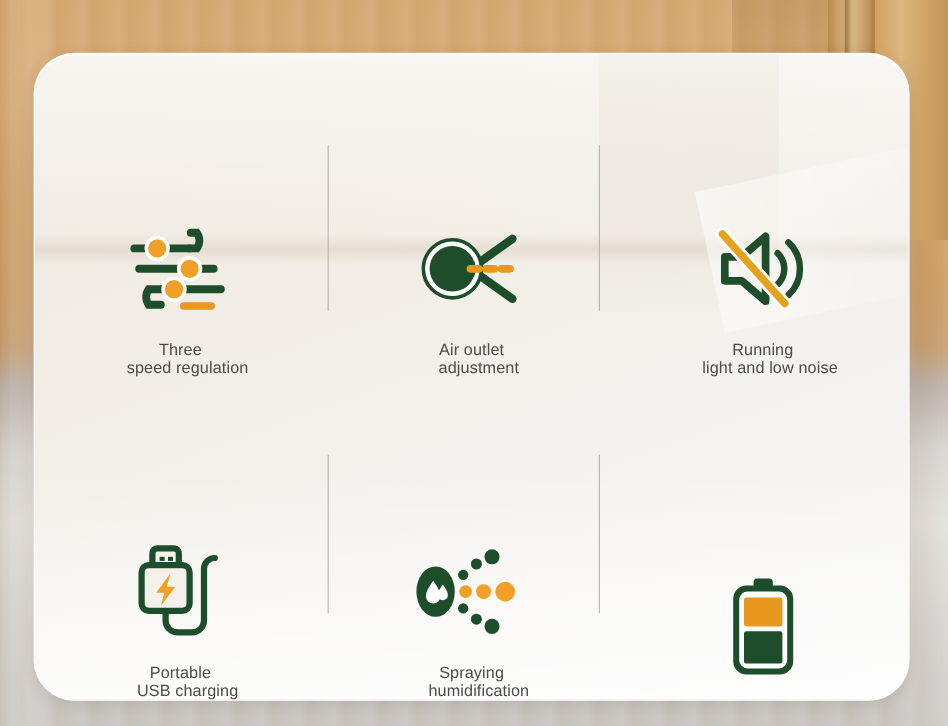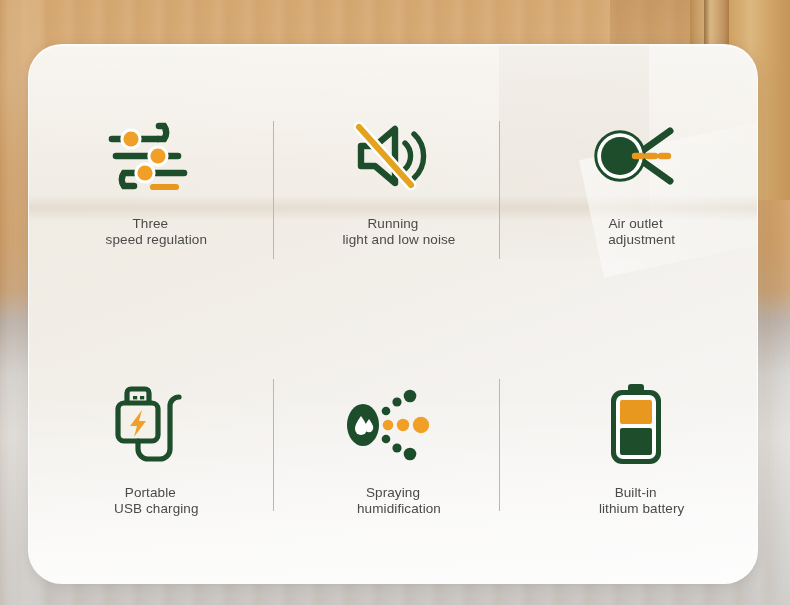--- a/index.html
+++ b/index.html
@@ -128,21 +128,21 @@
     display: grid;
     grid-template-columns: 1fr 1fr 1fr;
     grid-template-rows: 1fr 1fr;
     z-index: 3;
   }
   .feature-cell {
     position: relative;
     display: flex;
     flex-direction: column;
     align-items: center;
-    justify-content: center;
+    justify-content: flex-end;
   }
   .feature-icon {
     height: 88px;
     display: flex;
     align-items: center;
     justify-content: center;
     margin-bottom: 16px;
   }
   .feature-label {
     text-align: center;
@@ -211,48 +211,48 @@
           </svg>
         </div>
         <div class="feature-label">
           <span>Three</span>
           <span class="l2">speed regulation</span>
         </div>
       </div>
 
       <div class="feature-cell">
         <div class="feature-icon">
-          <svg width="80" height="72" viewBox="0 0 80 72">
-            <path d="M8 26 H22 L42 9 V63 L22 46 H8 Z" fill="none" stroke="#1d4d2b" stroke-width="6.4" stroke-linejoin="round" stroke-linecap="round"></path>
-            <path d="M52 23 a18 18 0 0 1 0 26" fill="none" stroke="#1d4d2b" stroke-width="5.4" stroke-linecap="round"></path>
-            <path d="M61 14 a30 30 0 0 1 0 44" fill="none" stroke="#1d4d2b" stroke-width="5.4" stroke-linecap="round"></path>
-            <path d="M6 7 L58 65" stroke="#ffffff" stroke-width="11" stroke-linecap="round" fill="none"></path>
-            <path d="M6 7 L58 65" stroke="#e3a31f" stroke-width="6.2" stroke-linecap="round" fill="none"></path>
-          </svg>
-        </div>
-        <div class="feature-label">
-          <span>Running</span>
-          <span class="l2">light and low noise</span>
-        </div>
-      </div>
-
-      <div class="feature-cell">
-        <div class="feature-icon">
           <svg width="92" height="70" viewBox="0 0 92 70">
             <path d="M45 35 L80 10" stroke="#1d4d2b" stroke-width="7" stroke-linecap="round" fill="none"></path>
             <path d="M45 35 L80 60" stroke="#1d4d2b" stroke-width="7" stroke-linecap="round" fill="none"></path>
             <circle cx="30" cy="35" r="24" fill="none" stroke="#1d4d2b" stroke-width="3.4"></circle>
             <circle cx="30" cy="35" r="21" fill="none" stroke="#ffffff" stroke-width="3.4"></circle>
             <circle cx="30" cy="35" r="19" fill="#1d4d2b"></circle>
             <path d="M45 35 H84" stroke="#e8981f" stroke-width="6.4" stroke-linecap="round" stroke-dasharray="7 6" fill="none"></path>
           </svg>
         </div>
         <div class="feature-label">
           <span>Air outlet</span>
           <span class="l2">adjustment</span>
+        </div>
+      </div>
+
+      <div class="feature-cell">
+        <div class="feature-icon">
+          <svg width="80" height="72" viewBox="0 0 80 72">
+            <path d="M8 26 H22 L42 9 V63 L22 46 H8 Z" fill="none" stroke="#1d4d2b" stroke-width="6.4" stroke-linejoin="round" stroke-linecap="round"></path>
+            <path d="M52 23 a18 18 0 0 1 0 26" fill="none" stroke="#1d4d2b" stroke-width="5.4" stroke-linecap="round"></path>
+            <path d="M61 14 a30 30 0 0 1 0 44" fill="none" stroke="#1d4d2b" stroke-width="5.4" stroke-linecap="round"></path>
+            <path d="M6 7 L58 65" stroke="#ffffff" stroke-width="11" stroke-linecap="round" fill="none"></path>
+            <path d="M6 7 L58 65" stroke="#e3a31f" stroke-width="6.2" stroke-linecap="round" fill="none"></path>
+          </svg>
+        </div>
+        <div class="feature-label">
+          <span>Running</span>
+          <span class="l2">light and low noise</span>
         </div>
       </div>
 
       <div class="feature-cell">
         <div class="feature-icon">
           <svg width="80" height="82" viewBox="0 0 80 82">
             <rect x="17" y="5" width="22" height="16" rx="4" fill="none" stroke="#1d4d2b" stroke-width="5.2"></rect>
             <rect x="8" y="19" width="40" height="38" rx="6" fill="#f4f1eb" stroke="#1d4d2b" stroke-width="5.2"></rect>
             <rect x="23" y="12" width="4.2" height="3.4" fill="#1d4d2b"></rect>
             <rect x="30" y="12" width="4.2" height="3.4" fill="#1d4d2b"></rect>
@@ -292,21 +292,17 @@
       <div class="feature-cell">
         <div class="feature-icon">
           <svg width="62" height="84" viewBox="0 0 62 84">
             <rect x="23" y="1" width="16" height="8" rx="3" fill="#1d4d2b"></rect>
             <rect x="6" y="7" width="50" height="74" rx="11" fill="#1d4d2b"></rect>
             <rect x="11" y="12" width="40" height="64" rx="7" fill="#ffffff"></rect>
             <rect x="15" y="17" width="32" height="24" rx="2" fill="#e8981f"></rect>
             <rect x="15" y="45" width="32" height="27" rx="2" fill="#1d4d2b"></rect>
           </svg>
         </div>
-        <div class="feature-label">
-          <span>Built-in</span>
-          <span class="l2">lithium battery</span>
-        </div>
       </div>
 
     </div>
   </div>
 </div>
 
 </body></html>

